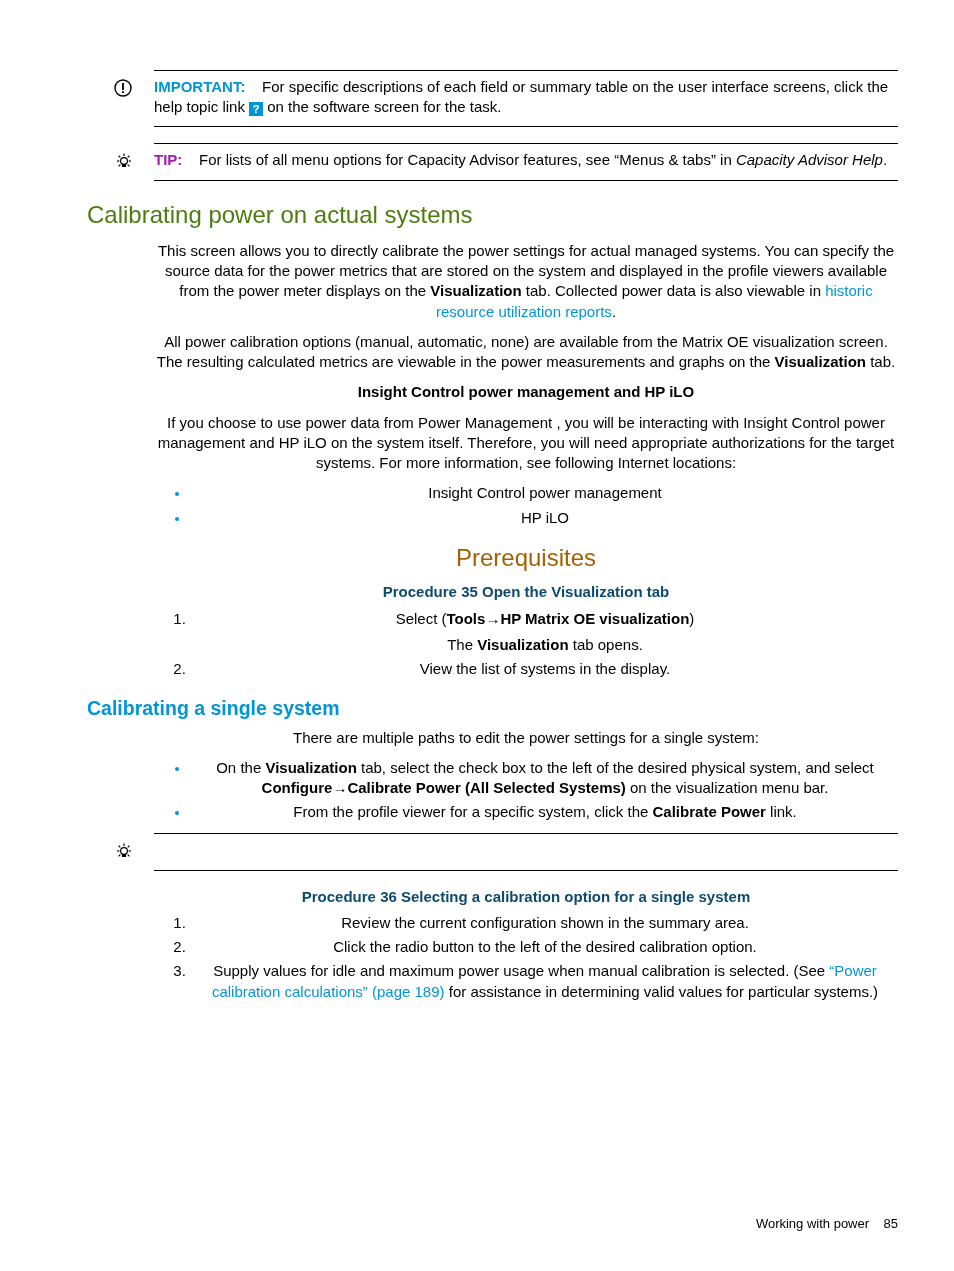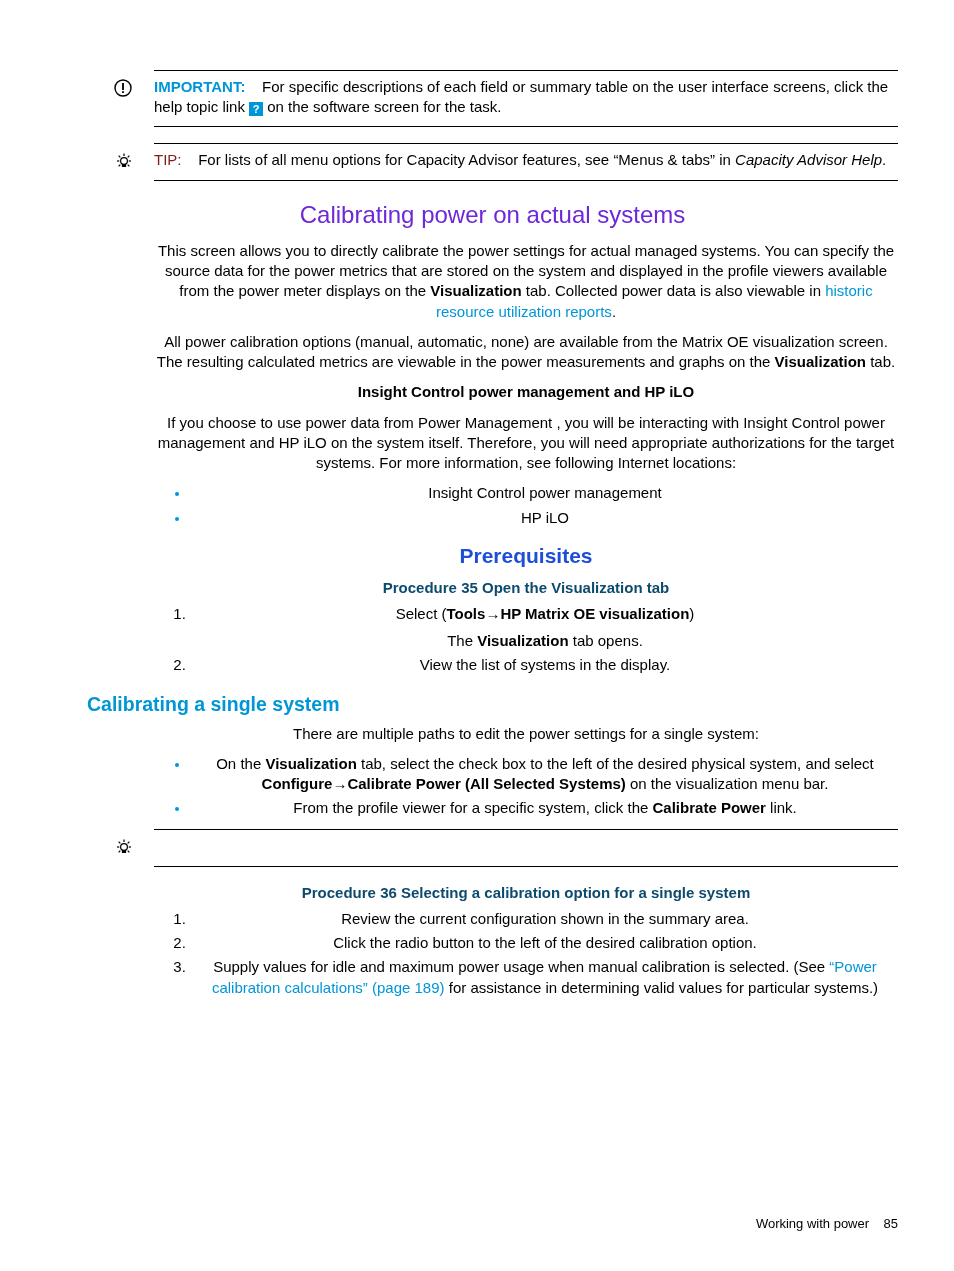--- a/index.html
+++ b/index.html
@@ -28,38 +28,37 @@
   .callout-icon {
     flex: 0 0 40px;
     display: flex;
     align-items: flex-start;
     justify-content: flex-start;
     padding-top: 2px;
     margin-left: -40px;
   }
   .callout-body { flex: 1; }
   .lbl-important { color: #0096d6; font-weight: bold; }
-  .lbl-tip { color: #7f1d1d; font-weight: normal; }
+  .lbl-tip { color: #a21caf; font-weight: bold; }
   .h1 {
-    color: #6d28d9;
+    color: #4d7c0f;
     font-weight: normal;
     font-size: 24px;
     margin: 18px 0 10px -3px;
-    text-align: center;
   }
   .h2 {
     color: #0096d6;
     font-weight: bold;
     font-size: 19.5px;
     margin: 16px 0 6px -3px;
   }
   .h3 {
-    color: #1d4ed8;
-    font-weight: bold;
-    font-size: 21px;
+    color: #a16207;
+    font-weight: normal;
+    font-size: 24px;
     margin: 14px 0 4px 0;
   }
   .body-block { margin-left: 64px; text-align: center; }
   p { margin: 6px 0 10px 0; }
   b { font-weight: bold; }
   .link { color: #0096d6; }
   ul.bullets {
     list-style: disc;
     margin: 6px 0 10px 0;
     padding-left: 36px;

